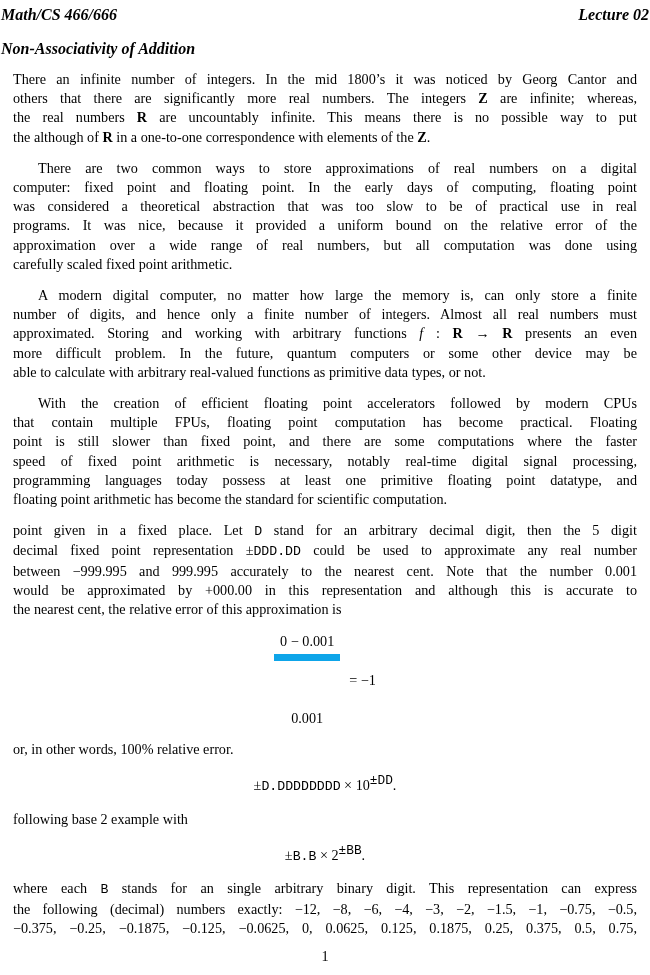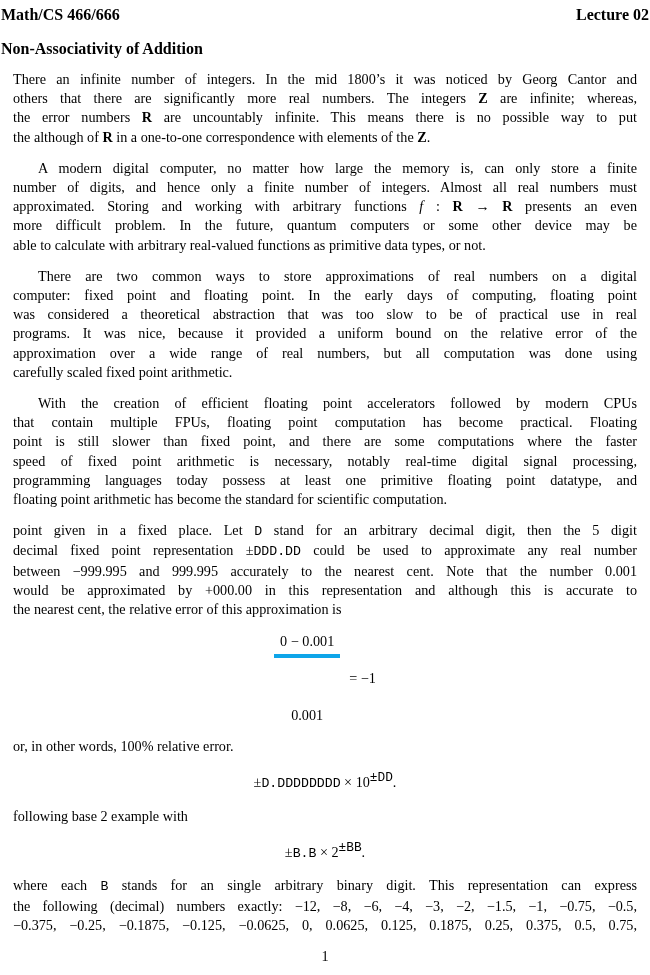--- a/index.html
+++ b/index.html
@@ -8,25 +8,26 @@
     background: #ffffff; color: #000000;
     font-family: "Liberation Serif", "DejaVu Serif", serif;
     font-size: 14.2px;
     position: relative;
     overflow: hidden;
   }
   .page { padding: 0 1px; }
   .header {
     display: flex; justify-content: space-between; align-items: baseline;
     padding-top: 6px;
-    font-weight: bold; font-size: 16px;
+    font-weight: bold; font-size: 16px; font-style: italic;
   }
   .section-title {
     font-weight: bold; font-size: 16px;
     margin-top: 16px;
+    font-style: italic;
   }
   .doc { margin-top: 9px; }
   .para { margin: 12px; }
   .line {
     line-height: 19.2px;
     text-align: justify;
     text-align-last: justify;
   }
   .line.lastline { text-align-last: left; }
   .line.indent { text-indent: 25px; }
@@ -37,21 +38,21 @@
     font-family: "Liberation Mono", "DejaVu Sans Mono", monospace;
     font-size: 0.9em;
     vertical-align: 0.5em;
   }
   .formula {
     text-align: center;
     margin: 12px 0;
     line-height: 20px;
   }
   .frac { display: inline-block; vertical-align: middle; text-align: center; }
-  .frac .num { display: block; border-bottom: 4px solid #0ea5e9; padding: 0 6px 3px; }
+  .frac .num { display: block; border-bottom: 7px solid #0ea5e9; padding: 0 6px 3px; }
   .frac .den { display: block; padding: 3px 6px 0; margin-top: 44px; }
   .frac-rhs { margin-left: 9px; vertical-align: middle; }
   .page-number {
     position: absolute;
     left: 0; right: 0; bottom: 10px;
     text-align: center;
   }
 </style>
 </head>
 <body>
@@ -61,37 +62,37 @@
     <span>Math/CS 466/666</span>
     <span>Lecture 02</span>
   </div>
 
   <div class="section-title">Non-Associativity of Addition</div>
 
   <div class="doc">
       <div class="para">
         <div class="line"><span>There an infinite number of integers. In the mid 1800’s it was noticed by Georg Cantor and</span></div>
         <div class="line"><span>others that there are significantly more real numbers. The integers </span><span class="seg-b">Z</span><span> are infinite; whereas,</span></div>
-        <div class="line"><span>the error numbers </span><span class="seg-b">R</span><span> are uncountably infinite. This means there is no possible way to put</span></div>
+        <div class="line"><span>the real numbers </span><span class="seg-b">R</span><span> are uncountably infinite. This means there is no possible way to put</span></div>
         <div class="line lastline"><span>the although of </span><span class="seg-b">R</span><span> in a one-to-one correspondence with elements of the </span><span class="seg-b">Z</span><span>.</span></div>
-      </div>
-      <div class="para">
-        <div class="line indent"><span>A modern digital computer, no matter how large the memory is, can only store a finite</span></div>
-        <div class="line"><span>number of digits, and hence only a finite number of integers. Almost all real numbers must</span></div>
-        <div class="line"><span>approximated. Storing and working with arbitrary functions </span><span class="seg-i">f</span><span> : </span><span class="seg-b">R</span><span> → </span><span class="seg-b">R</span><span> presents an even</span></div>
-        <div class="line"><span>more difficult problem. In the future, quantum computers or some other device may be</span></div>
-        <div class="line lastline"><span>able to calculate with arbitrary real-valued functions as primitive data types, or not.</span></div>
       </div>
       <div class="para">
         <div class="line indent"><span>There are two common ways to store approximations of real numbers on a digital</span></div>
         <div class="line"><span>computer: fixed point and floating point. In the early days of computing, floating point</span></div>
         <div class="line"><span>was considered a theoretical abstraction that was too slow to be of practical use in real</span></div>
         <div class="line"><span>programs. It was nice, because it provided a uniform bound on the relative error of the</span></div>
         <div class="line"><span>approximation over a wide range of real numbers, but all computation was done using</span></div>
         <div class="line lastline"><span>carefully scaled fixed point arithmetic.</span></div>
+      </div>
+      <div class="para">
+        <div class="line indent"><span>A modern digital computer, no matter how large the memory is, can only store a finite</span></div>
+        <div class="line"><span>number of digits, and hence only a finite number of integers. Almost all real numbers must</span></div>
+        <div class="line"><span>approximated. Storing and working with arbitrary functions </span><span class="seg-i">f</span><span> : </span><span class="seg-b">R</span><span> → </span><span class="seg-b">R</span><span> presents an even</span></div>
+        <div class="line"><span>more difficult problem. In the future, quantum computers or some other device may be</span></div>
+        <div class="line lastline"><span>able to calculate with arbitrary real-valued functions as primitive data types, or not.</span></div>
       </div>
       <div class="para">
         <div class="line indent"><span>With the creation of efficient floating point accelerators followed by modern CPUs</span></div>
         <div class="line"><span>that contain multiple FPUs, floating point computation has become practical. Floating</span></div>
         <div class="line"><span>point is still slower than fixed point, and there are some computations where the faster</span></div>
         <div class="line"><span>speed of fixed point arithmetic is necessary, notably real-time digital signal processing,</span></div>
         <div class="line"><span>programming languages today possess at least one primitive floating point datatype, and</span></div>
         <div class="line lastline"><span>floating point arithmetic has become the standard for scientific computation.</span></div>
       </div>
       <div class="para">

